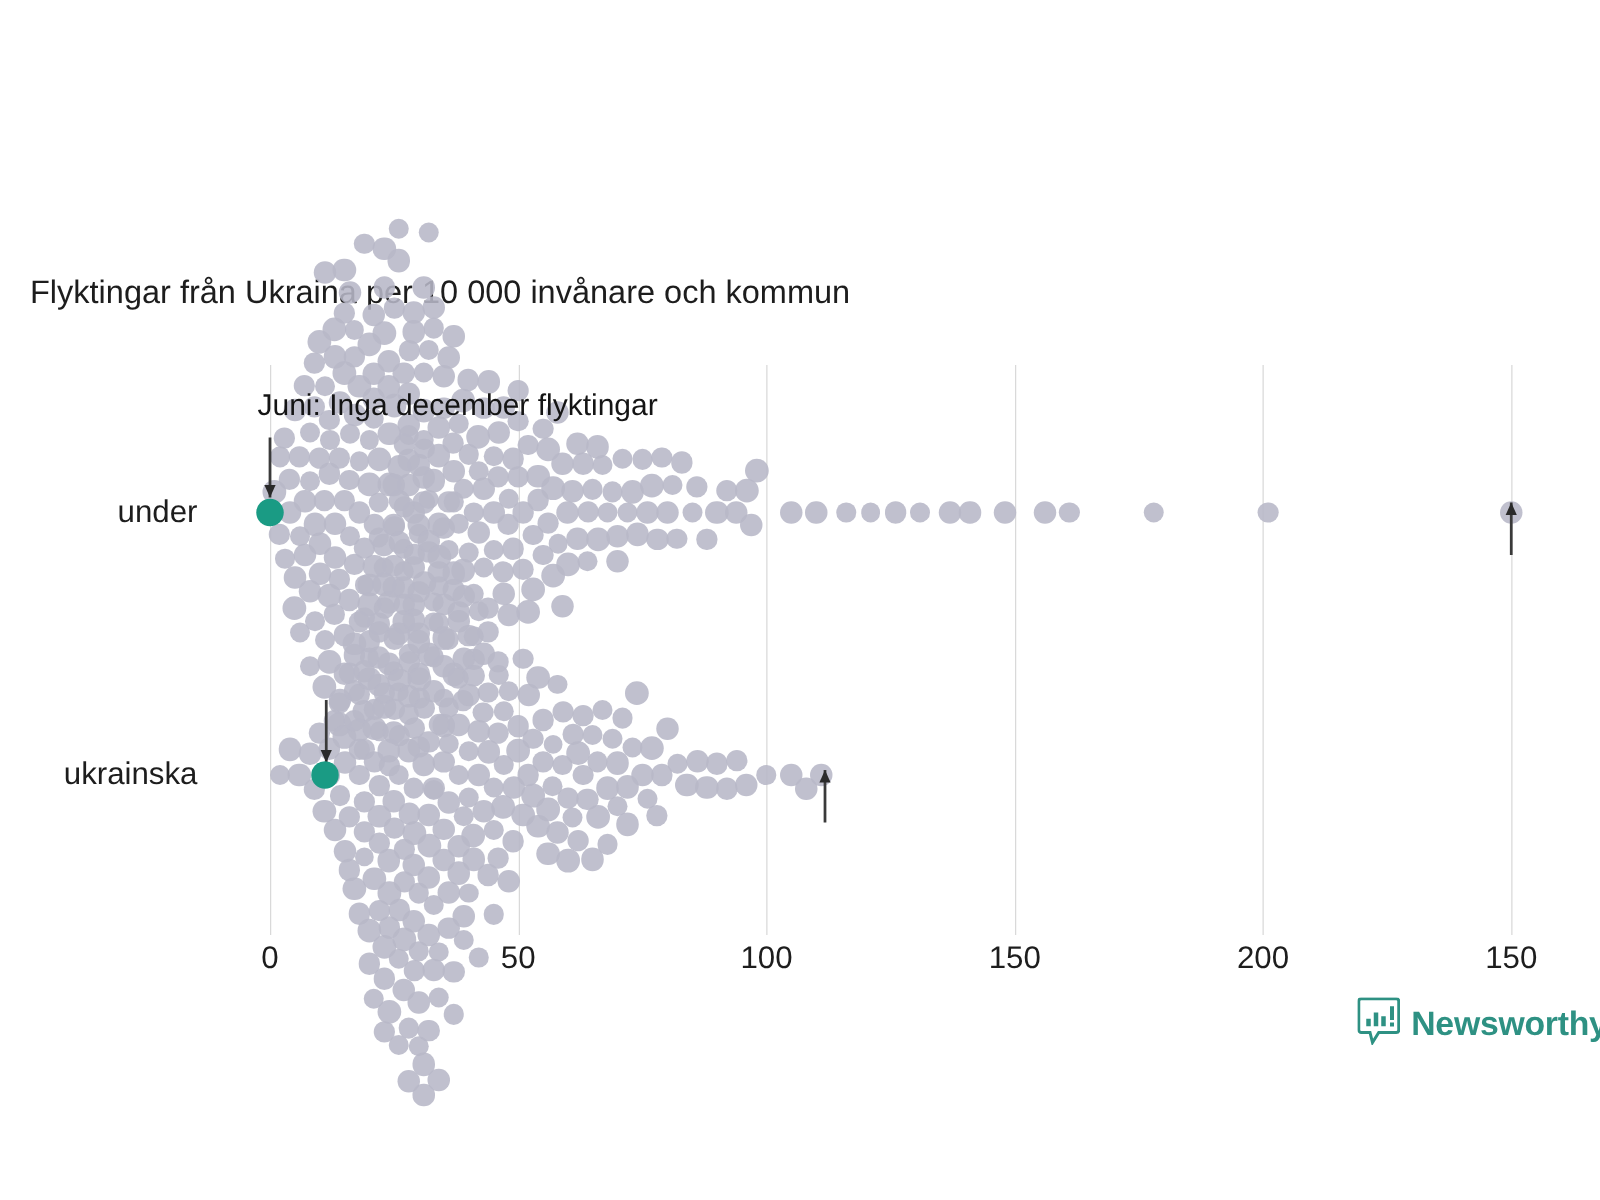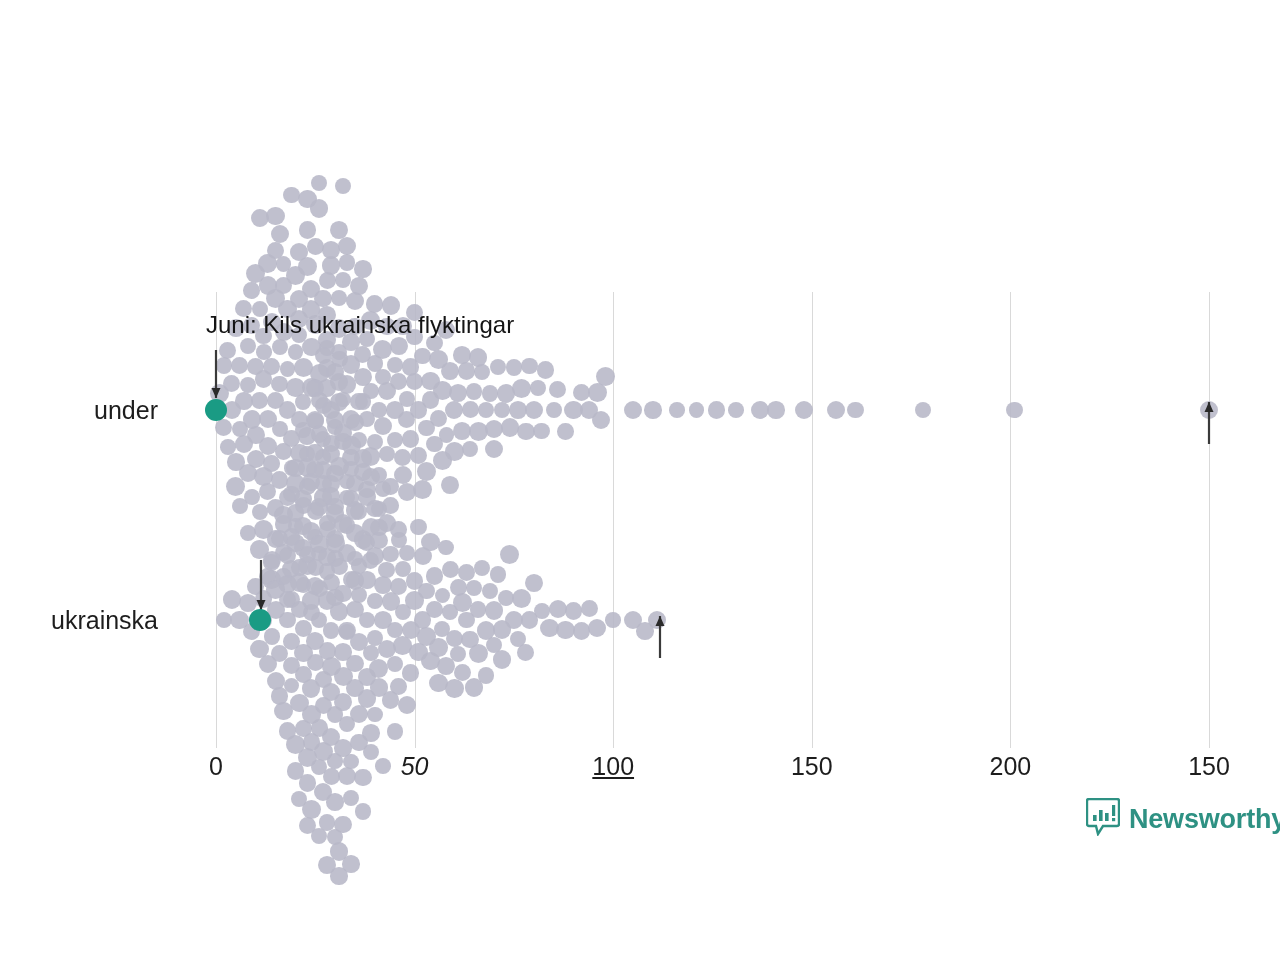--- a/index.html
+++ b/index.html
@@ -108,28 +108,29 @@
     font-weight: 700;
     color: #2e9183;
     letter-spacing: -0.2px;
   }
 </style>
 </head>
 <body>
 
 <div id="root">
 
+  <div class="subtitle">Flyktingar från Ukraina per 10 000 invånare och kommun</div>
 
   <div class="plot" id="plot">
       <div class="gridline" style="left: 216px; top: 292px; height: 456px;"></div>
       <div class="tick-label" style="left: 216px; top: 752px;">0</div>
       <div class="gridline" style="left: 414.6px; top: 292px; height: 456px;"></div>
-      <div class="tick-label" style="left: 414.6px; top: 752px; font-style: italic;">50</div>
+      <div class="tick-label" style="left: 414.6px; top: 752px;">50</div>
       <div class="gridline" style="left: 613.2px; top: 292px; height: 456px;"></div>
-      <div class="tick-label" style="left: 613.2px; top: 752px; text-decoration: underline;">100</div>
+      <div class="tick-label" style="left: 613.2px; top: 752px;">100</div>
       <div class="gridline" style="left: 811.8px; top: 292px; height: 456px;"></div>
       <div class="tick-label" style="left: 811.8px; top: 752px;">150</div>
       <div class="gridline" style="left: 1010.4px; top: 292px; height: 456px;"></div>
       <div class="tick-label" style="left: 1010.4px; top: 752px;">200</div>
       <div class="gridline" style="left: 1209px; top: 292px; height: 456px;"></div>
       <div class="tick-label" style="left: 1209px; top: 752px;">150</div>
       <div class="cat-label" style="right: 1122px; top: 410px;">under</div>
       <div class="cat-label" style="right: 1122px; top: 620px;">ukrainska</div>
       <div class="dot" style="width: 18.7556px; height: 18.7556px; left: 206.622px; top: 400.622px; opacity: 0.88;"></div>
       <div class="dot" style="width: 19.0269px; height: 19.0269px; left: 210.459px; top: 383.532px; opacity: 0.88;"></div>
@@ -658,21 +659,21 @@
       <div class="dot" style="width: 18.7462px; height: 18.7462px; left: 556.163px; top: 620.76px; opacity: 0.88;"></div>
       <div class="dot" style="width: 17.7707px; height: 17.7707px; left: 564.595px; top: 602.306px; opacity: 0.88;"></div>
       <div class="dot" style="width: 17.4782px; height: 17.4782px; left: 572.685px; top: 622.049px; opacity: 0.88;"></div>
       <div class="dot" style="width: 17.3508px; height: 17.3508px; left: 580.693px; top: 600.08px; opacity: 0.88;"></div>
       <div class="dot" style="width: 18.209px; height: 18.209px; left: 588.207px; top: 619.082px; opacity: 0.88;"></div>
       <div class="dot" style="width: 15.6408px; height: 15.6408px; left: 605.38px; top: 612.18px; opacity: 0.88;"></div>
       <div class="dot" style="width: 18.3406px; height: 18.3406px; left: 623.89px; top: 610.83px; opacity: 0.88;"></div>
       <div class="dot" style="width: 17.6461px; height: 17.6461px; left: 636.153px; top: 622.129px; opacity: 0.88;"></div>
       <div class="dot" style="width: 18.3581px; height: 18.3581px; left: 647.713px; top: 610.821px; opacity: 0.88;"></div>
       <div class="dot hl" style="width: 22px; height: 22px; left: 248.692px; top: 609px;"></div>
-      <div class="anno" style="left: 206px; top: 310px;">Juni: Kils ukrainska flyktingar</div>
+      <div class="anno" style="left: 206px; top: 310px;">Juni: Inga december flyktingar</div>
       <svg width="28" height="76" class="arrow" style="left: 202px; top: 336px;">
         <line x1="14" y1="14" x2="14" y2="62" stroke="#3a3a3a" stroke-width="2.2"></line>
         <polygon points="14,62 9.514635016344727,51.95602165656461 18.48536498365527,51.95602165656461" fill="#2a2a2a"></polygon>
       </svg>
       <svg width="28" height="78" class="arrow" style="left: 247px; top: 546px;">
         <line x1="14" y1="14" x2="14" y2="64" stroke="#3a3a3a" stroke-width="2.2"></line>
         <polygon points="14,64 9.514635016344727,53.95602165656461 18.48536498365527,53.95602165656461" fill="#2a2a2a"></polygon>
       </svg>
       <svg width="28" height="70" class="arrow" style="left: 1195px; top: 388px;">
         <line x1="14" y1="56" x2="14" y2="14" stroke="#3a3a3a" stroke-width="2.2"></line>

